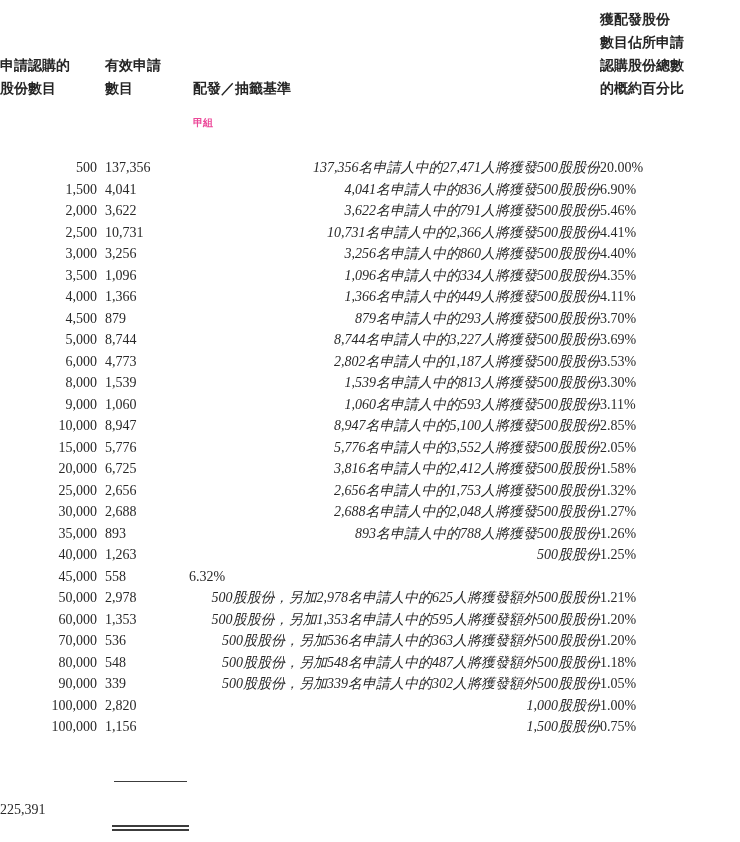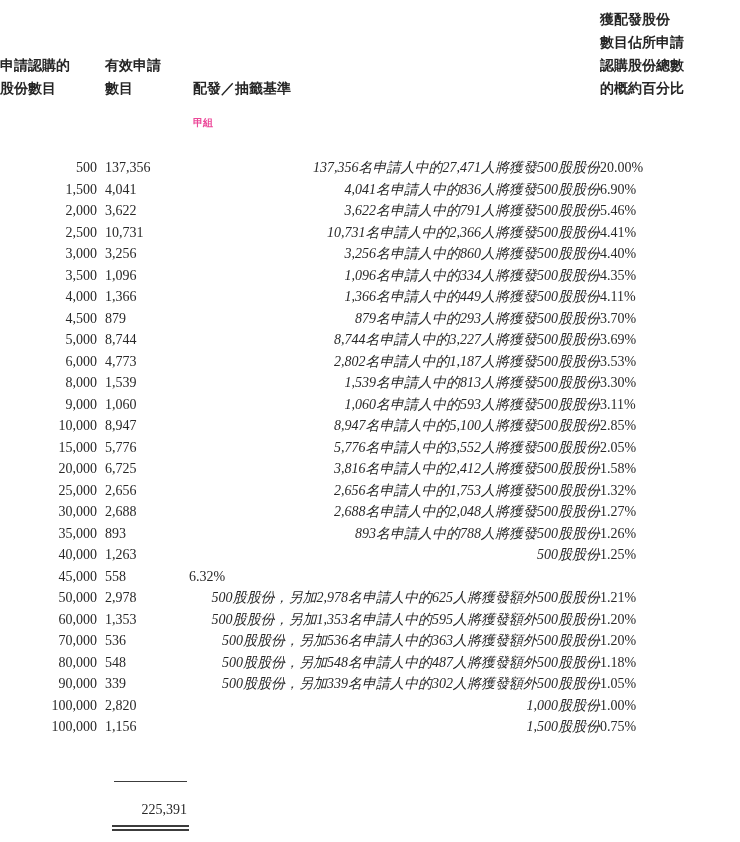--- a/index.html
+++ b/index.html
@@ -71,21 +71,20 @@
     top: 781px;
     left: 114px;
     width: 73px;
     border-top: 1.5px solid #3c3c3c;
   }
   .total-value {
     position: absolute;
     top: 799px;
     left: 0;
     width: 187px;
-    text-align: right;
     padding-right: 3px;
     line-height: 21px;
   }
   .rule-double {
     position: absolute;
     top: 825px;
     left: 112px;
     width: 77px;
     height: 2px;
     border-top: 2px solid #3c3c3c;

